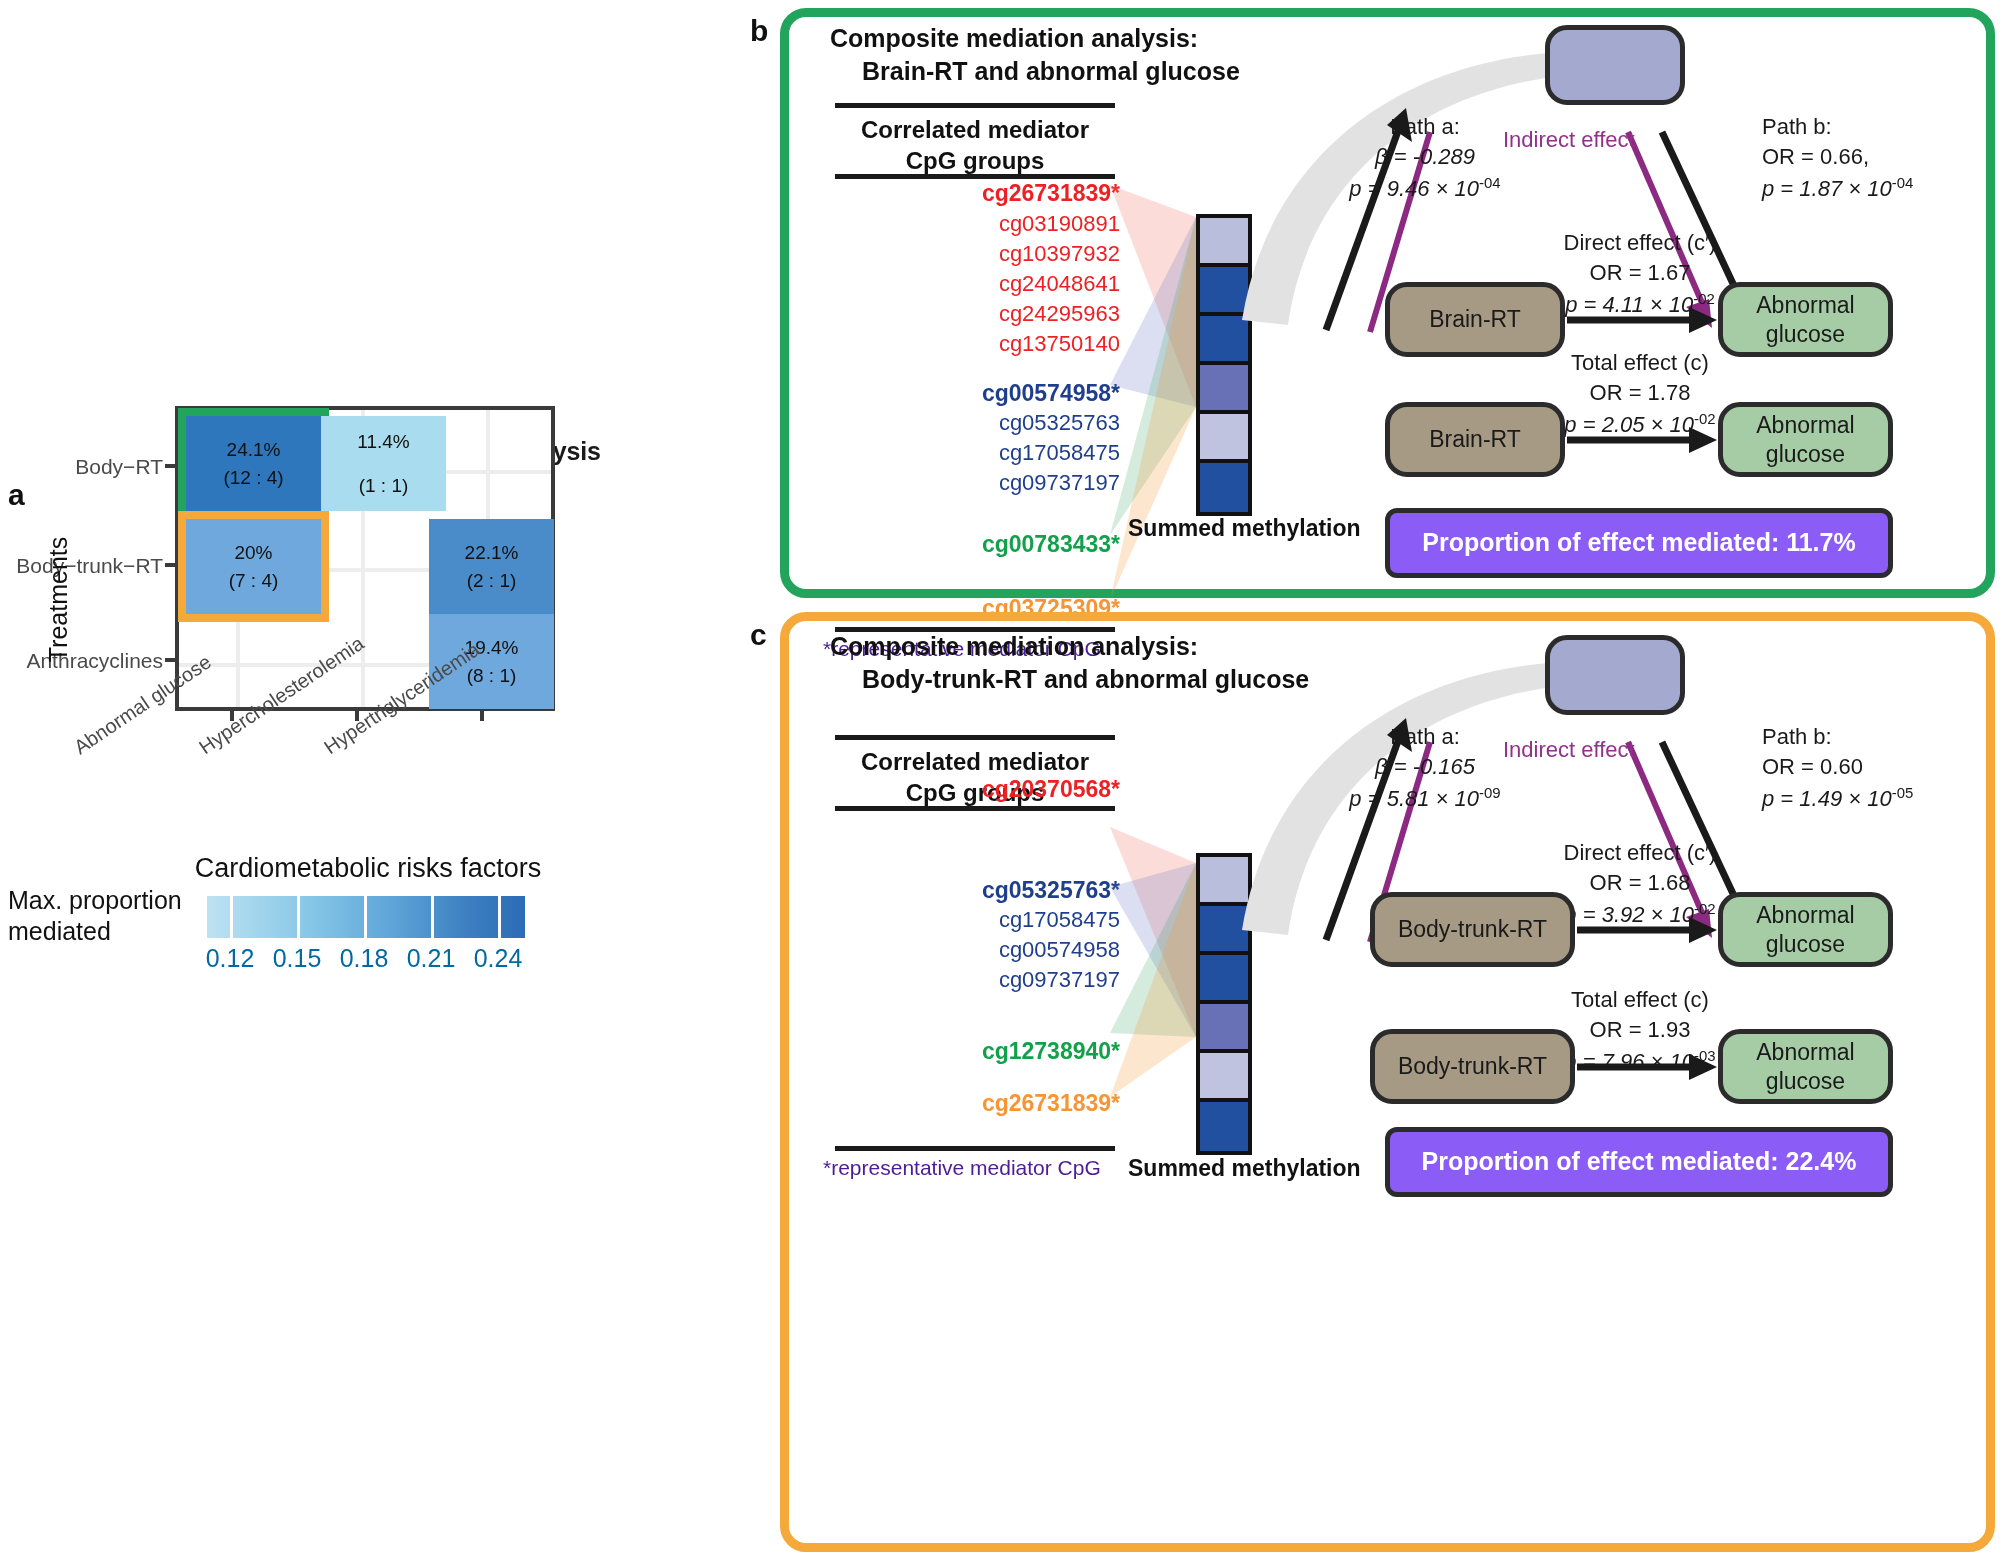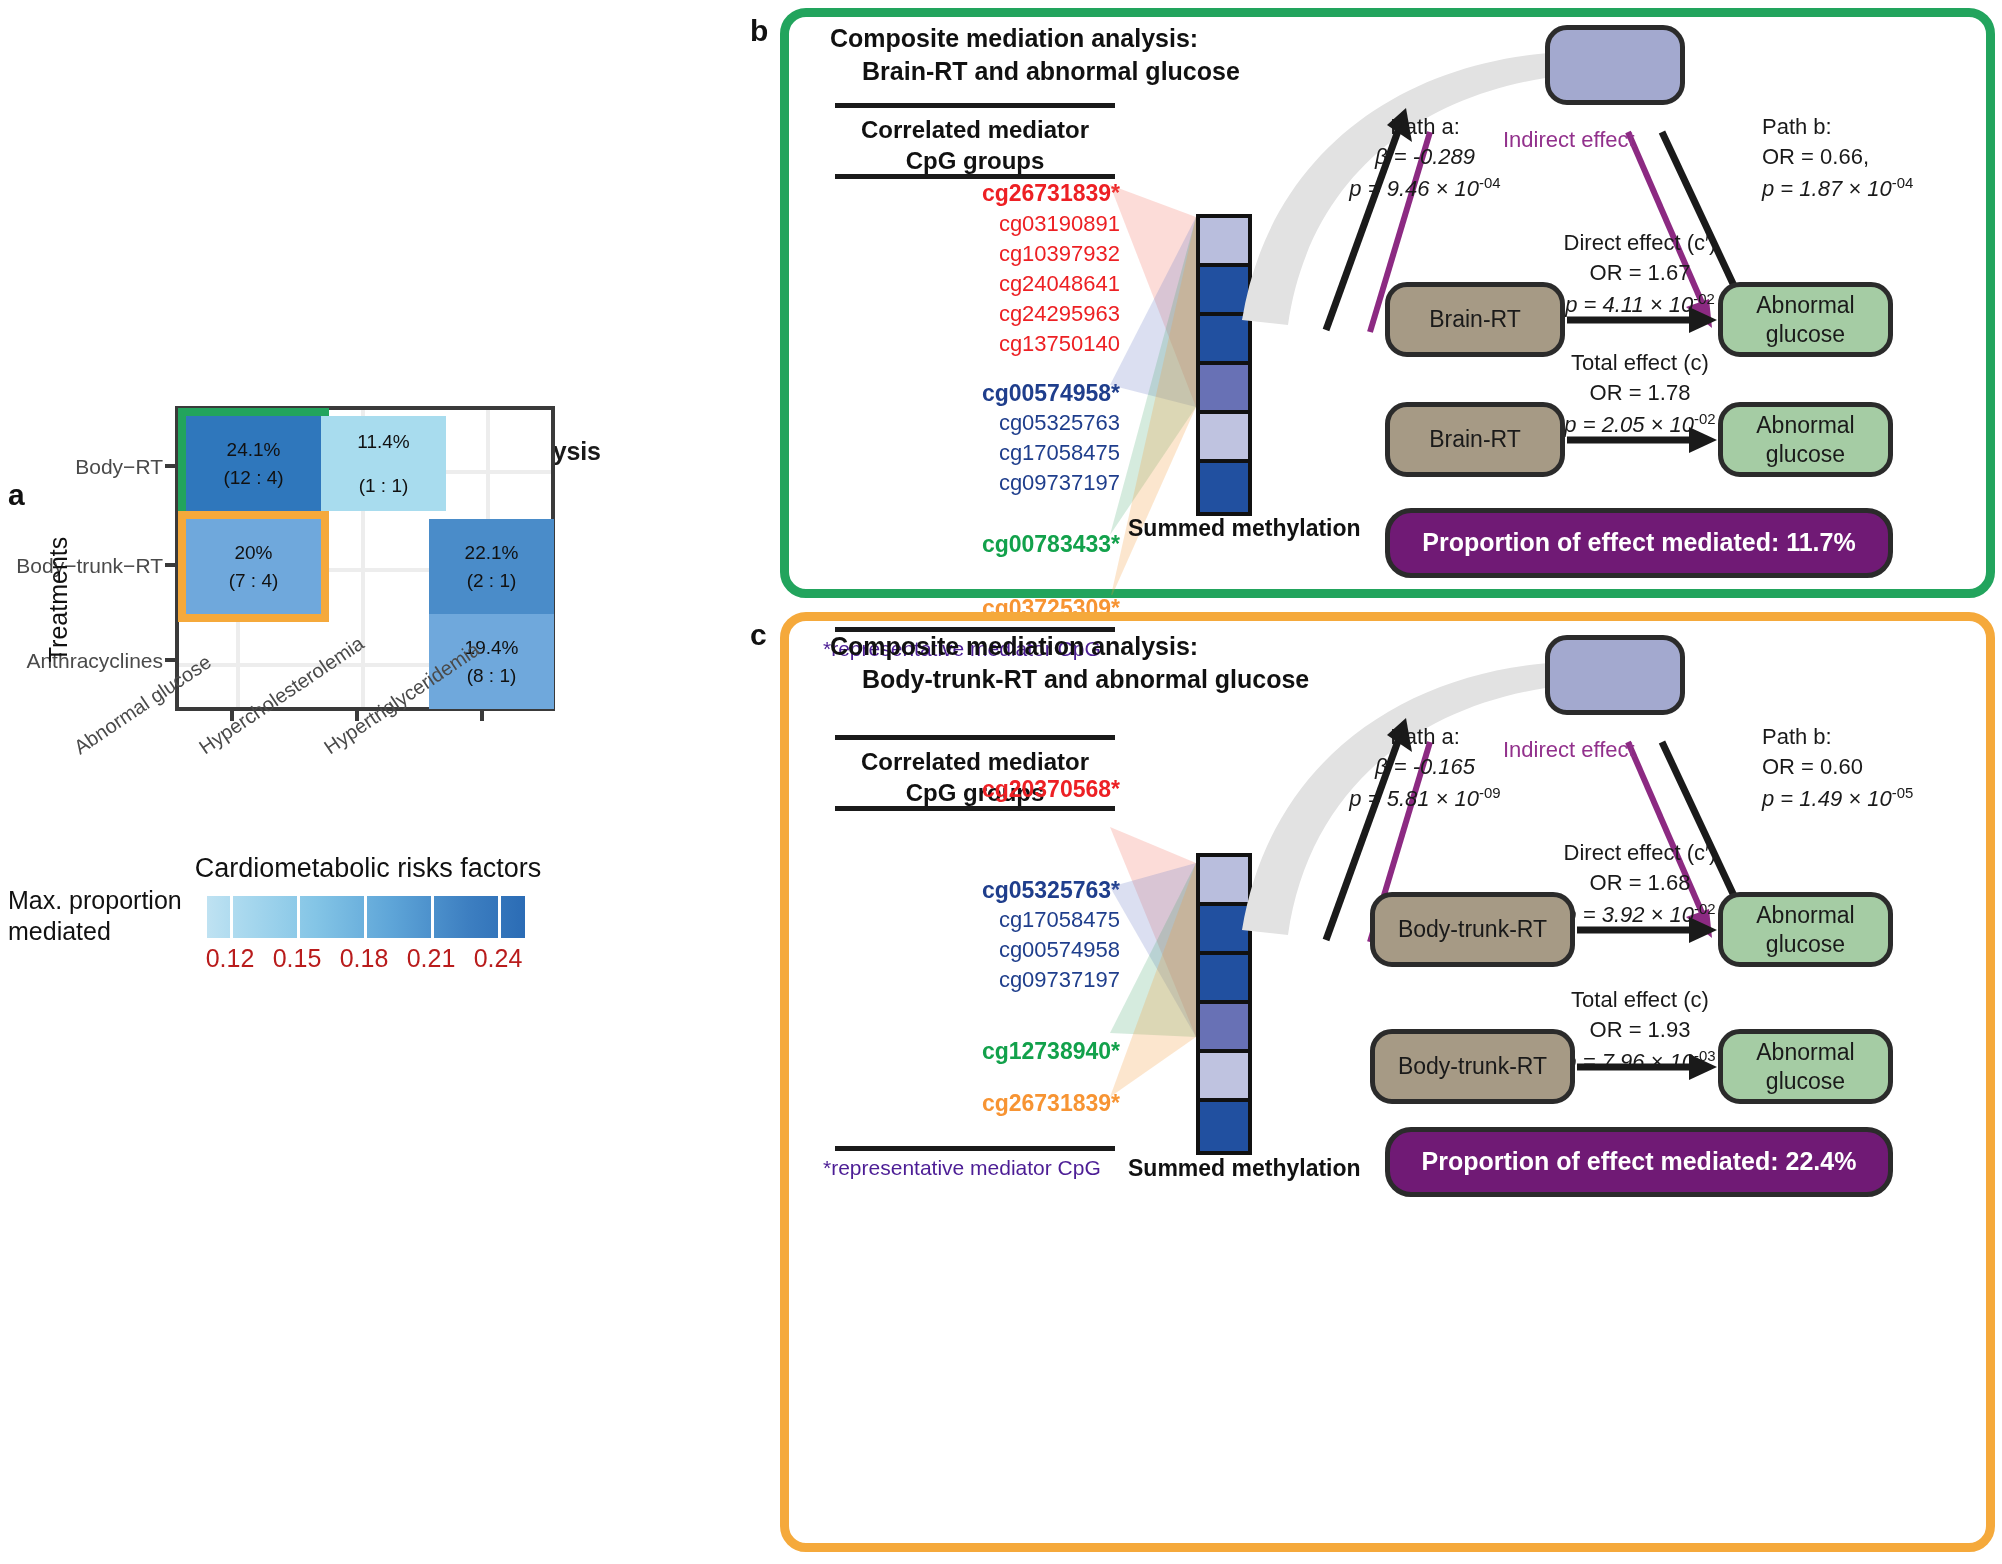--- a/index.html
+++ b/index.html
@@ -22,21 +22,21 @@
   .tickmark{position:absolute;background:#3a3a3a;}
   .xtick-lab{position:absolute;font-size:20px;color:#4a4a4a;transform-origin:left top;
              transform:rotate(-34deg);white-space:nowrap;}
   #y-axis-title{left:-42px;top:585px;width:200px;text-align:center;font-size:25px;
                 transform:rotate(-90deg);color:#111;}
   #x-axis-title{left:148px;top:853px;width:440px;text-align:center;font-size:27px;color:#111;}
   #legend-label{left:8px;top:885px;width:200px;font-size:25px;line-height:1.25;color:#111;}
   #cbar{left:207px;top:896px;width:318px;height:42px;
         background:linear-gradient(to right,#bfe2f2 0%,#a8d8ee 12%,#84c5e6 34%,#5ea5d8 58%,#3d7fc1 82%,#2b6cb5 100%);}
   .cbar-tick{position:absolute;top:0;width:3px;height:100%;background:#ffffff;}
-  .cbar-num{position:absolute;top:944px;font-size:25px;color:#b91c1c;text-align:center;width:90px;}
+  .cbar-num{position:absolute;top:944px;font-size:25px;color:#0369a1;text-align:center;width:90px;}
   
   #box-b{left:780px;top:8px;width:1215px;height:590px;border:9px solid #22A45D;border-radius:26px;box-sizing:border-box;}
   #box-c{left:780px;top:612px;width:1215px;height:940px;border:9px solid #F5A93B;border-radius:26px;box-sizing:border-box;}
   #b-letter{left:750px;top:14px;}
   #c-letter{left:750px;top:618px;}
   .panel-title{position:absolute;font-weight:bold;font-size:25px;line-height:1.32;color:#111;}
   
   .rule-thick{position:absolute;height:5px;background:#1a1a1a;}
   .tbl-head{position:absolute;font-weight:bold;font-size:24px;line-height:1.3;text-align:center;color:#111;}
   .cpg{position:absolute;font-size:22px;white-space:nowrap;text-align:right;}
@@ -51,21 +51,21 @@
   .meth-cell{width:100%;box-sizing:border-box;border-bottom:4px solid #111;}
   .meth-cell:last-child{border-bottom:none;}
   .summed-lab{position:absolute;font-weight:bold;font-size:23px;white-space:nowrap;color:#111;}
   
   .node{position:absolute;border:5px solid #2b2b2b;border-radius:22px;box-sizing:border-box;
         display:flex;align-items:center;justify-content:center;text-align:center;
         font-size:23px;line-height:1.25;color:#1a1a1a;}
   .node.mediator{background:#A3A9CF;}
   .node.treat{background:#A69A85;}
   .node.outcome{background:#A5CCA4;}
-  .node.prop{background:#701a75;color:#fff;font-weight:bold;font-size:25px;border-radius:26px;}
+  .node.prop{background:#8b5cf6;color:#fff;font-weight:bold;font-size:25px;border-radius:12px;}
   .dlabel{position:absolute;font-size:22px;line-height:1.38;text-align:center;color:#1a1a1a;white-space:nowrap;}
   .dlabel .it{font-style:italic;}
   .indirect-lab{position:absolute;font-size:22px;color:#92318C;white-space:nowrap;}
   sup{font-size:0.68em;vertical-align:super;}
 </style>
 </head>
 <body>
 
 <div class="abs" id="panel-a">
 

